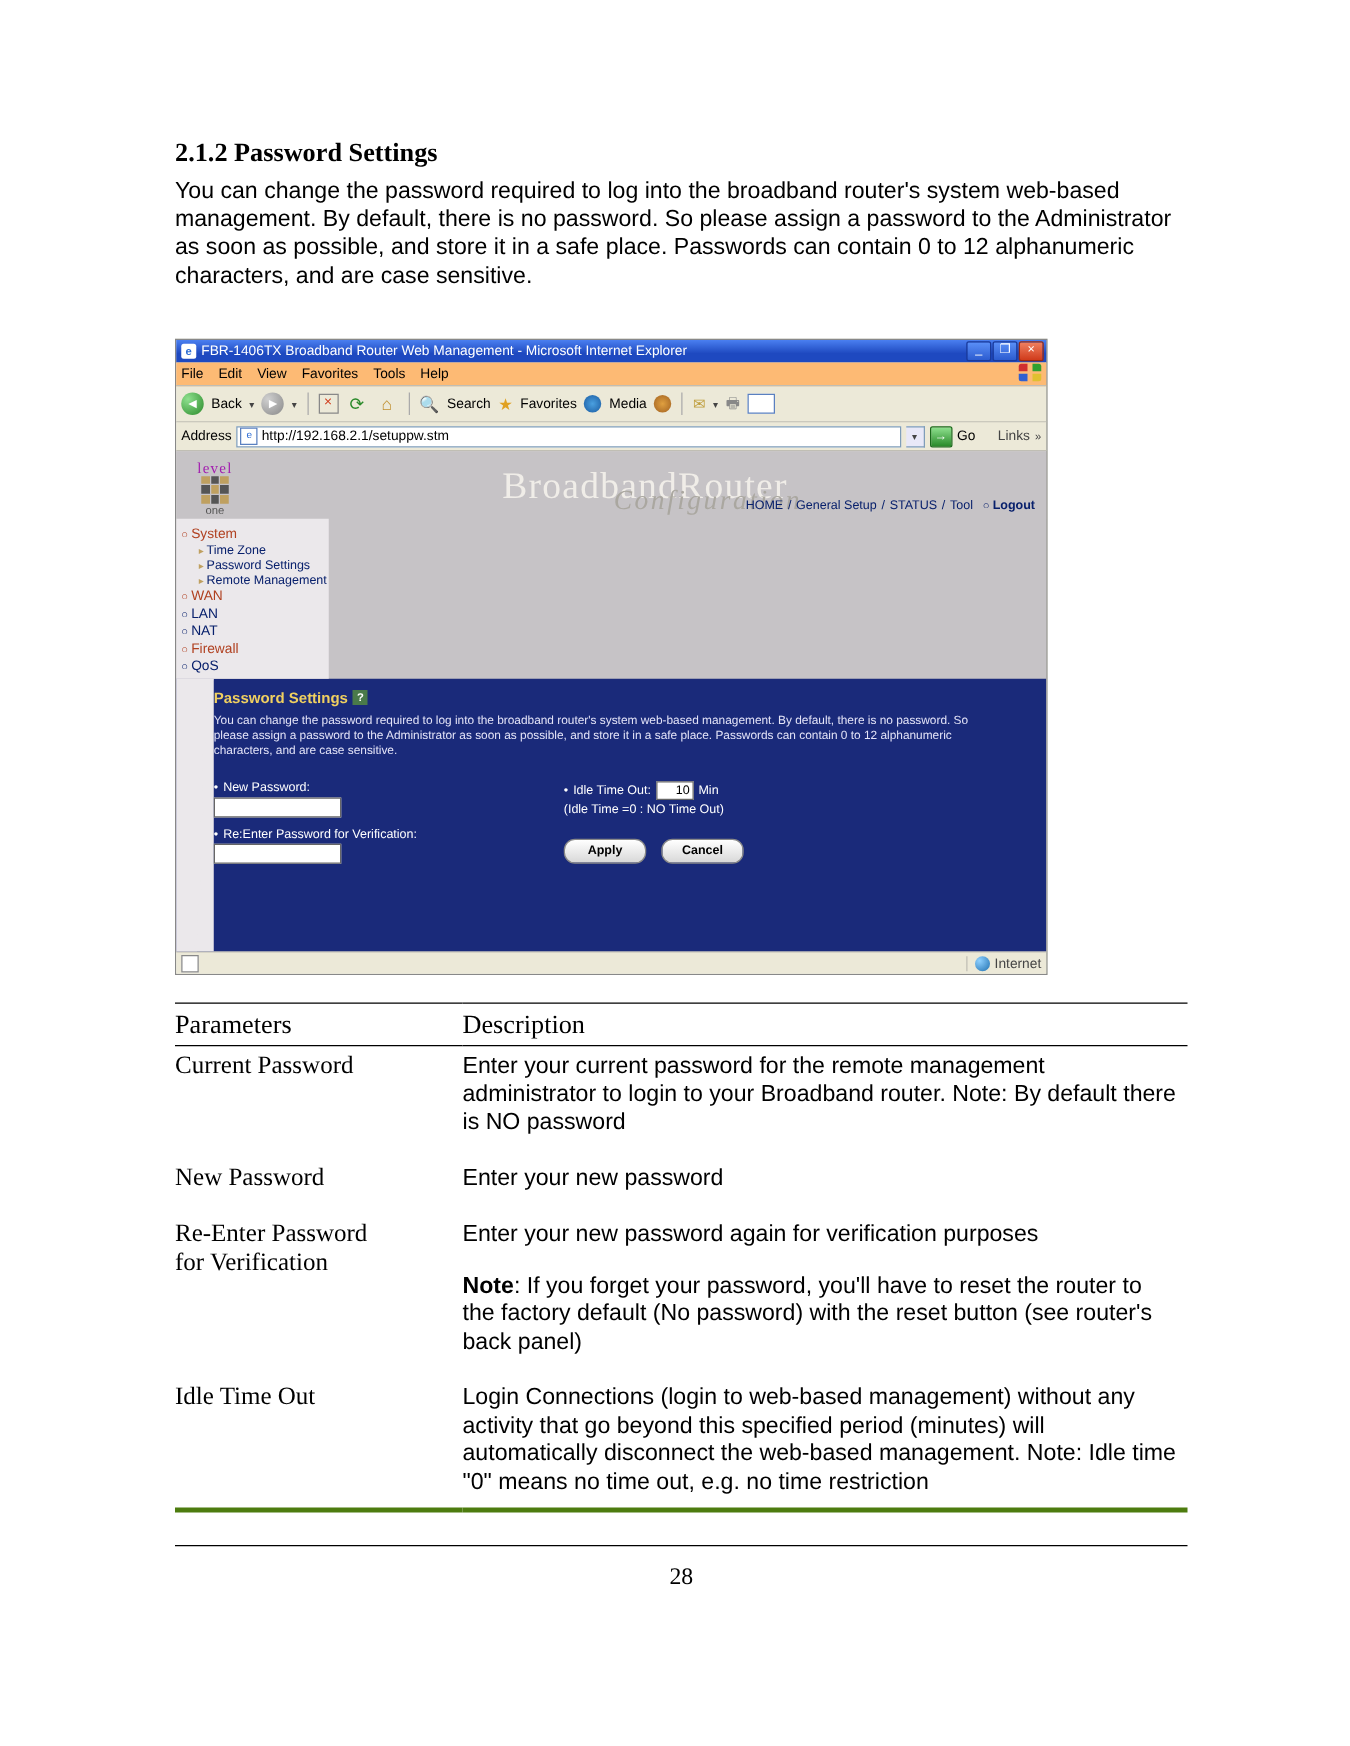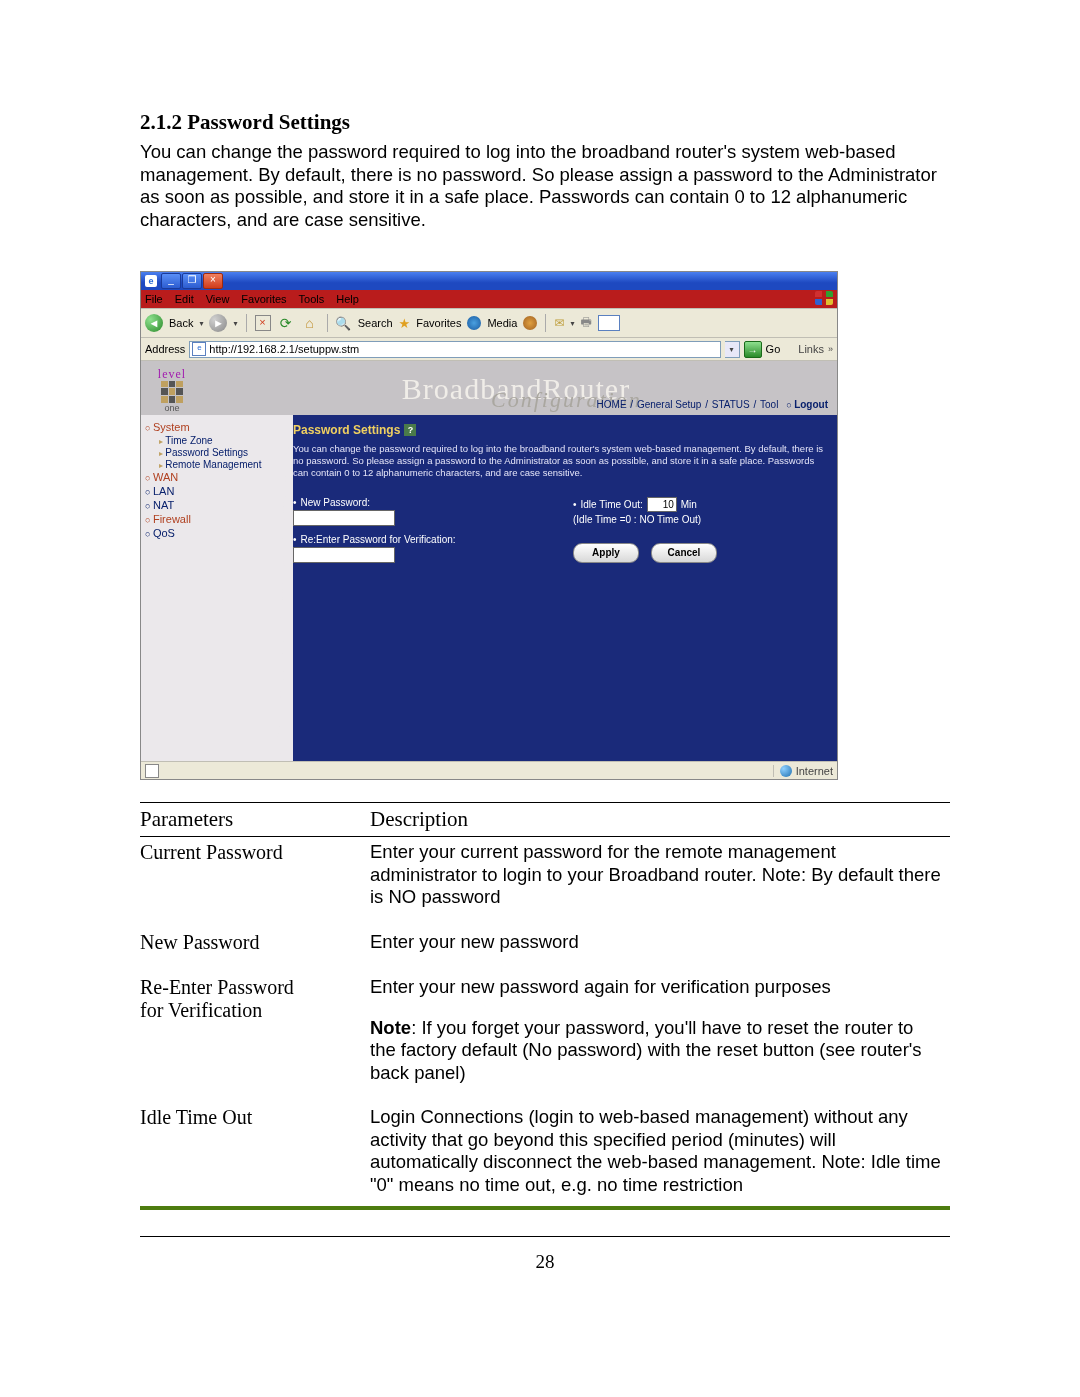--- a/index.html
+++ b/index.html
@@ -60,21 +60,21 @@
     width:18px; height:14px;
     background: linear-gradient(to bottom,#5a8ff7,#2c5cd0);
     border:1px solid #1a3a9a;
     border-radius:2px;
     color:#fff; font-size:10px; line-height:12px; text-align:center;
   }
   .win-btn.close { background: linear-gradient(to bottom,#f08060,#d03b1b); border-color:#9a2a12;}
 
   
   .menubar {
-    background:#b91c1c;
+    background:#fdba74;
     display:flex; align-items:center;
     padding:1px 4px;
     font-size:11px;
     color:#000;
     gap:12px;
     border-bottom:1px solid #c0beb4;
     position:relative;
     height:16px;
   }
   .menubar .win-flag {
@@ -176,21 +176,21 @@
     font-style:italic;
   }
   .top-links{
     position:absolute;right:8px;top:38px;
     font-size:10px;color:#08206c;
   }
   .top-links span{margin:0 1px;}
   .top-links .logout{font-weight:bold;margin-left:4px;}
   .top-links .logout::before{content:"○ ";font-size:9px;}
 
-  .router-body{ display:flex; height:376px; }
+  .router-body{ display:flex; height:376px;flex-direction:column; }
   .nav-col{
     width:116px;
     background:#ebe8eb;
     padding:6px 2px 2px 4px;
     font-size:11px;
     color:#08206c;
     position:relative;
     z-index:2;
   }
   .nav-item{margin-bottom:2px;white-space:nowrap;}
@@ -301,20 +301,21 @@
     <span>2.1.2</span>
     <span> </span>
     <span>Password Settings</span>
   </div>
   <div class="body-text">You can change the password required to log into the broadband router's system web-based management. By default, there is no password. So please assign a password to the Administrator as soon as possible, and store it in a safe place. Passwords can contain 0 to 12 alphanumeric characters, and are case sensitive.</div>
 
   <div class="ie-window">
 
     <div class="titlebar">
       <span class="ie-favicon">e</span>
+      <span class="title-text">FBR-1406TX Broadband Router Web Management - Microsoft Internet Explorer</span>
       <span class="win-buttons">
         <span class="win-btn">_</span>
         <span class="win-btn">❐</span>
         <span class="win-btn close">×</span>
       </span>
     </div>
 
     <div class="menubar">
       <span>File</span>
       <span>Edit</span>

